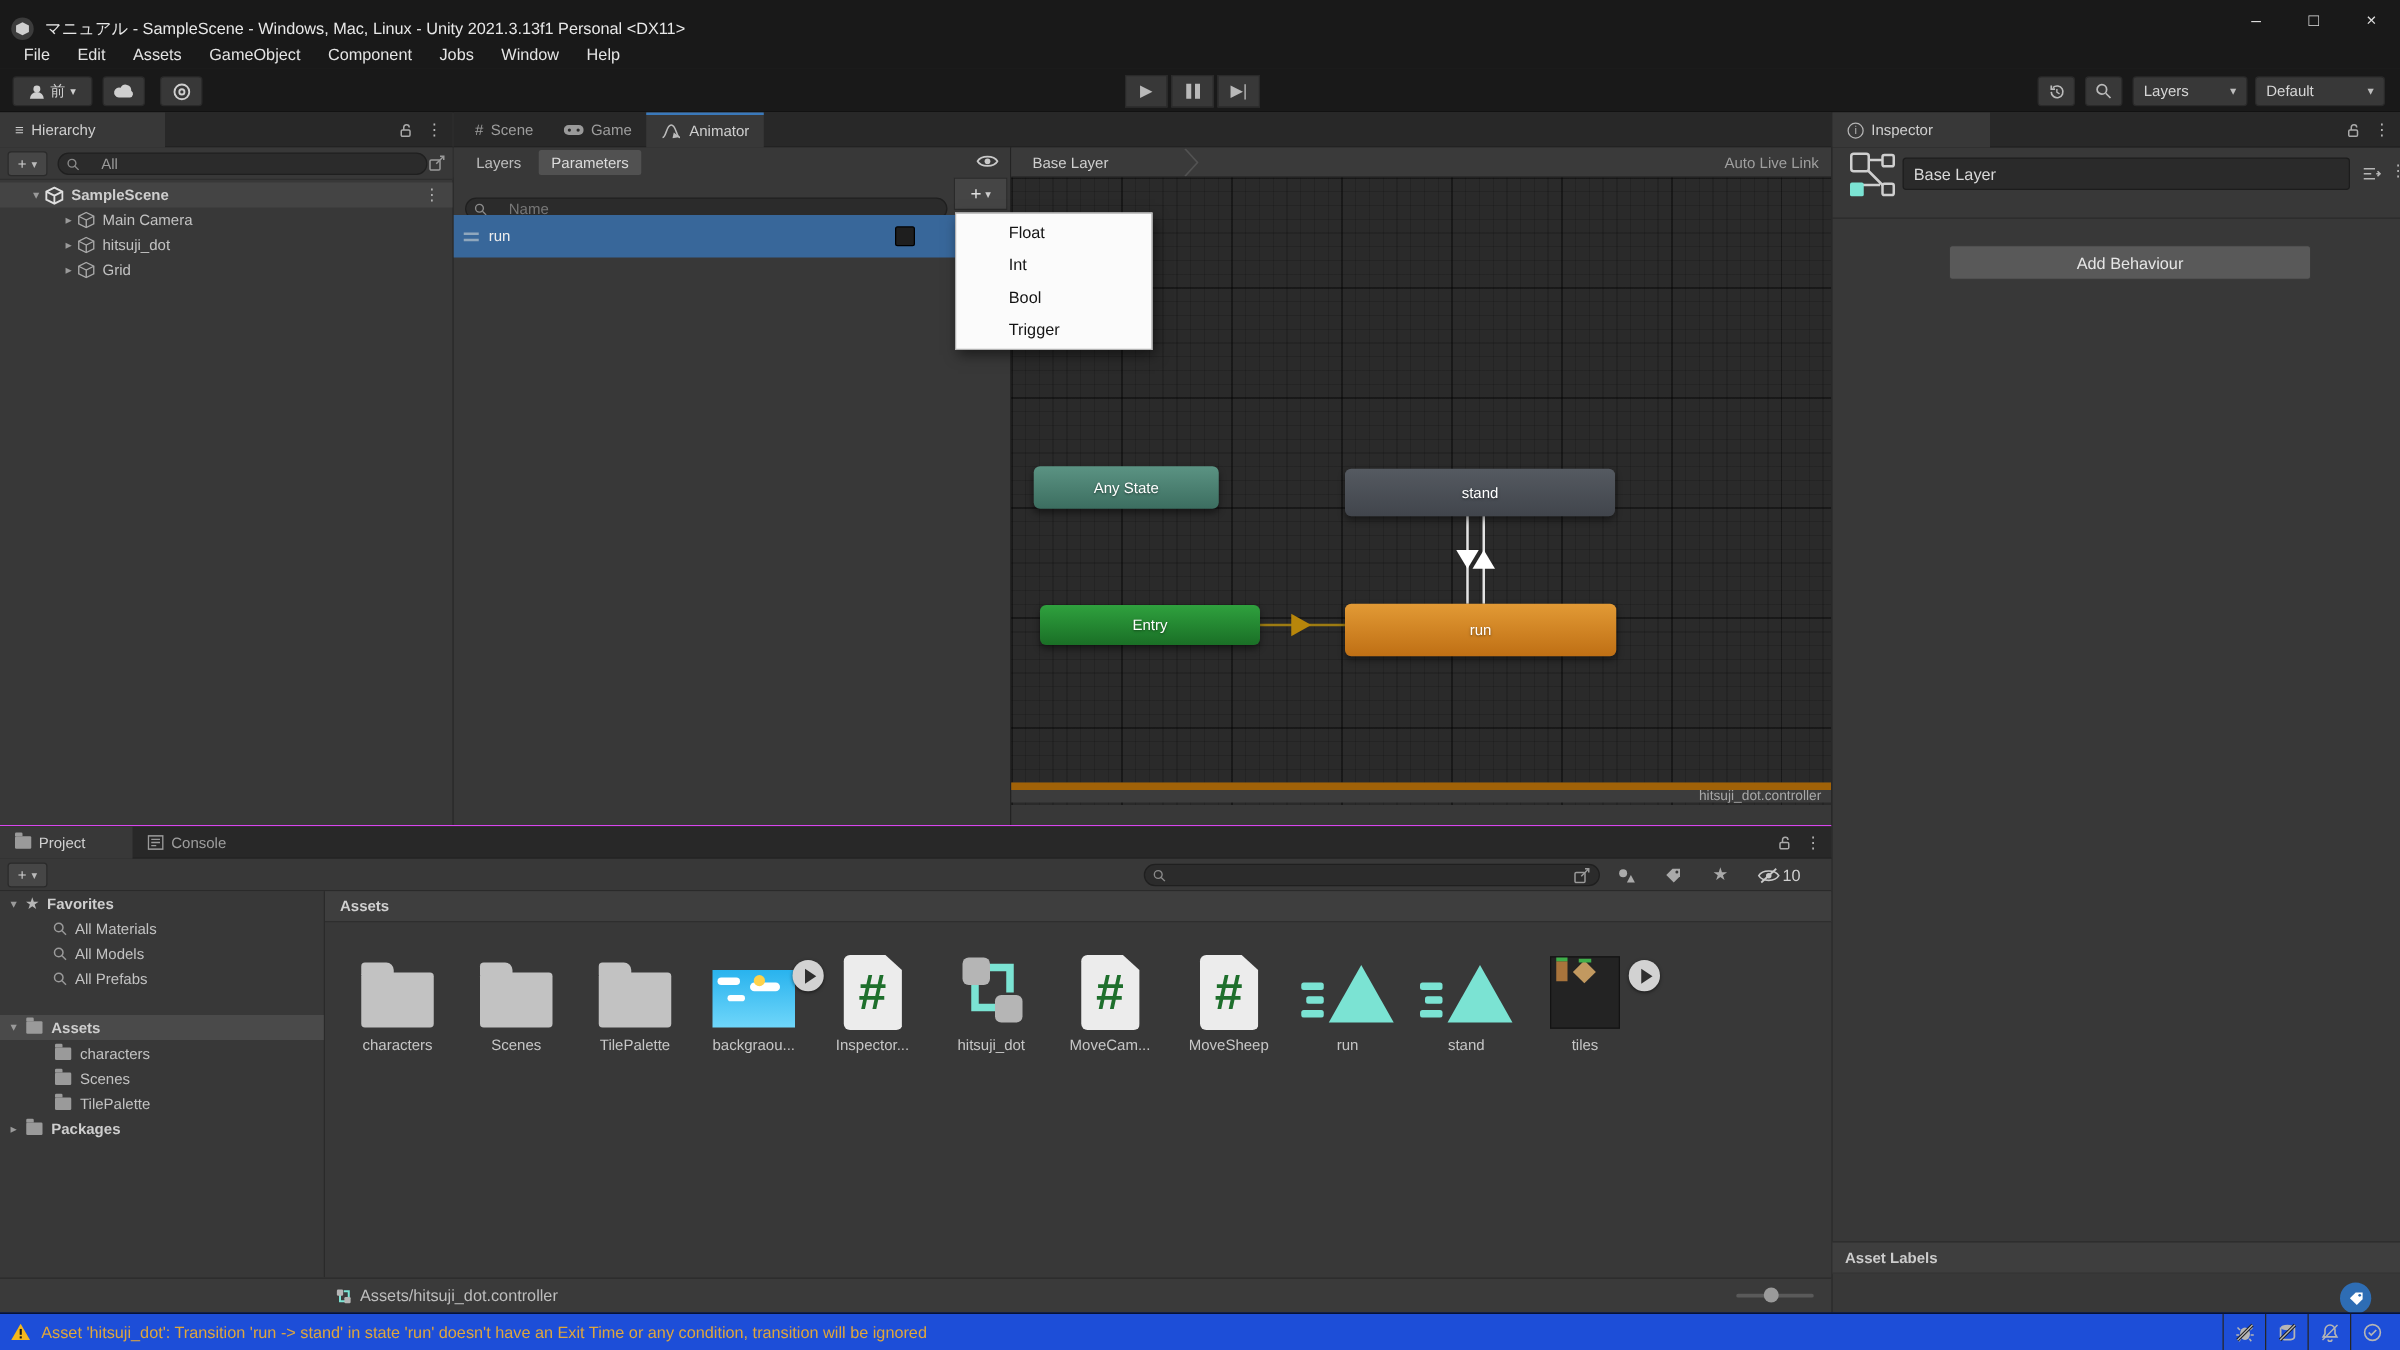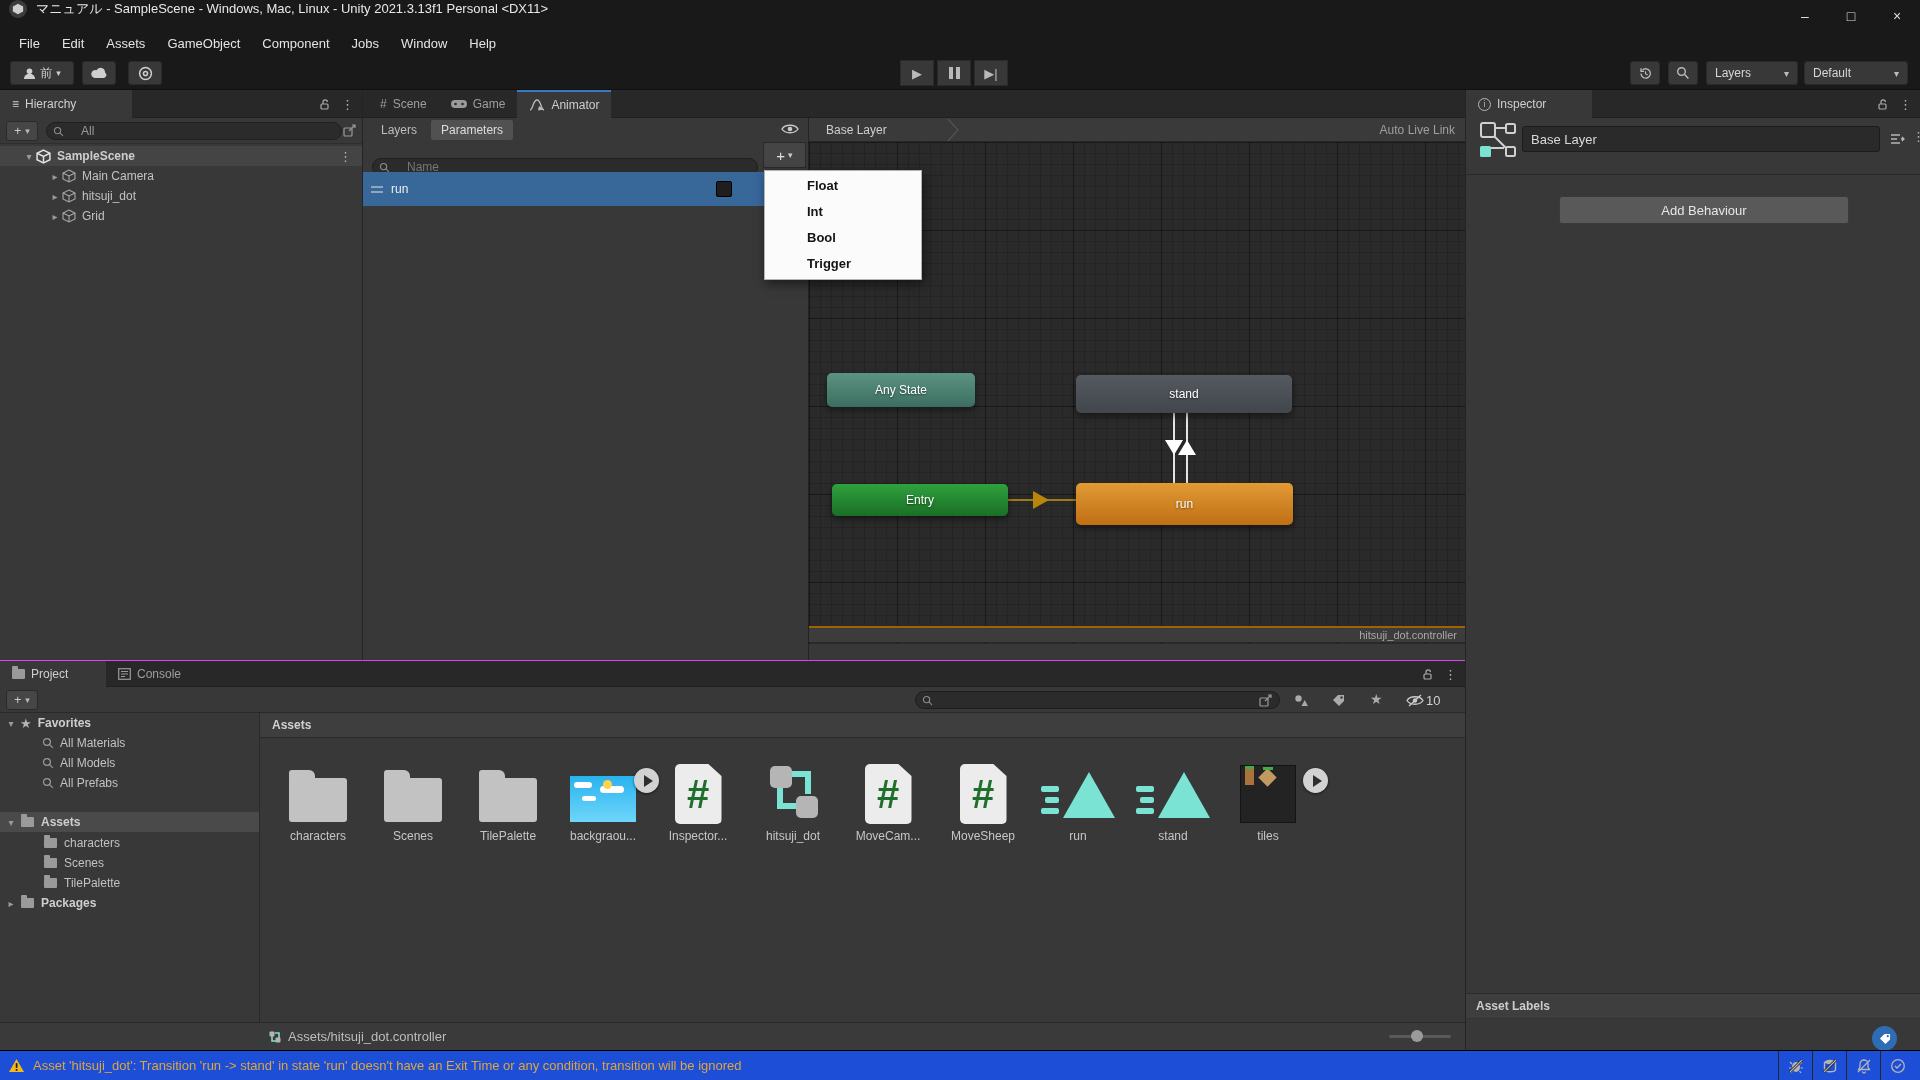--- a/index.html
+++ b/index.html
@@ -3,21 +3,21 @@
 <meta charset="utf-8">
 <style>
   *{box-sizing:border-box;margin:0;padding:0}
   html,body{width:1920px;height:1080px;overflow:hidden;background:#191919;
     font-family:"Liberation Sans","DejaVu Sans",sans-serif;font-size:12px;color:#c8c8c8;}
   #app{position:relative;width:1920px;height:1080px;background:#282828;}
   .abs{position:absolute}
   svg{display:block}
 
   
-  .titlebar{left:0;top:0;width:1920px;height:32px;background:#191919;display:flex;align-items:flex-start;}
+  .titlebar{left:0;top:0;width:1920px;height:32px;background:#191919;display:flex;align-items:flex-end;}
   .title-logo{width:18px;height:18px;border-radius:50%;background:#3c3c3c;margin:0 9px 0 9px;
     display:flex;align-items:center;justify-content:center;color:#ddd;font-size:10px;}
   .title-text{color:#e8e8e8;font-size:13px;}
   .win-controls{position:absolute;right:0;top:0;height:32px;display:flex;}
   .win-btn{width:46px;height:32px;display:flex;align-items:center;justify-content:center;color:#dcdcdc;font-size:14px;}
 
   
   .menubar{left:0;top:32px;width:1920px;height:23px;background:#191919;display:flex;align-items:center;padding-left:8px;}
   .menu-item{color:#e4e4e4;font-size:13px;padding:2px 11px;}
 
@@ -79,25 +79,25 @@
     box-shadow:0 3px 6px rgba(0,0,0,.45);text-shadow:0 1px 2px rgba(0,0,0,.5);}
   .node-anystate{background:linear-gradient(#5b9383,#3c6e60);}
   .node-stand{background:linear-gradient(#555a61,#41454c);}
   .node-entry{background:linear-gradient(#2fa13e,#1a6f26);}
   .node-run{background:linear-gradient(#e29a35,#bf6f14);}
   .tr-line-v{position:absolute;width:2px;background:#e4e4e4;}
   .tr-arrow-down{position:absolute;width:0;height:0;border-left:9px solid transparent;border-right:9px solid transparent;border-top:15px solid #fff;}
   .tr-arrow-up{position:absolute;width:0;height:0;border-left:9px solid transparent;border-right:9px solid transparent;border-bottom:15px solid #fff;}
   .tr-line-h{position:absolute;height:2px;background:#9e7c12;}
   .tr-arrow-right{position:absolute;width:0;height:0;border-top:9px solid transparent;border-bottom:9px solid transparent;border-left:16px solid #b8860b;}
-  .graph-footer{position:absolute;left:446px;top:536px;right:0;height:16px;background:#3c3c3c;border-top:2px solid #a16207;
+  .graph-footer{position:absolute;left:446px;top:536px;right:0;height:16px;background:#3c3c3c;border-top:6px solid #a16207;
     display:flex;align-items:center;justify-content:flex-end;padding-right:8px;color:#a8a8a8;font-size:11px;}
 
   
-  .popup{left:764px;top:170px;width:158px;background:#fbfbfb;border:1px solid #b3b3b3;box-shadow:2px 4px 10px rgba(0,0,0,.5);z-index:100;padding:2px 0;font-weight:bold;}
+  .popup{left:764px;top:170px;width:158px;background:#fbfbfb;border:1px solid #b3b3b3;box-shadow:2px 4px 10px rgba(0,0,0,.5);z-index:100;padding:2px 0;}
   .popup-item{height:26px;line-height:26px;padding-left:42px;color:#141414;font-size:13px;}
 
   
   .inspector{left:1465px;top:90px;width:455px;height:960px;border-left:1px solid #242424;}
   .insp-field{position:absolute;left:56px;top:36px;width:358px;height:26px;background:#2a2a2a;border:1px solid #1c1c1c;border-radius:3px;
     display:flex;align-items:center;padding:0 8px;}
   .insp-field input{background:transparent;border:none;outline:none;color:#d9d9d9;font-size:13px;width:100%;
     font-family:"Liberation Sans","DejaVu Sans",sans-serif;}
   .addbehaviour{position:absolute;left:93px;top:106px;width:290px;height:28px;background:#595959;border:1px solid #3a3a3a;border-radius:3px;
     color:#e6e6e6;font-size:13px;display:flex;align-items:center;justify-content:center;}

